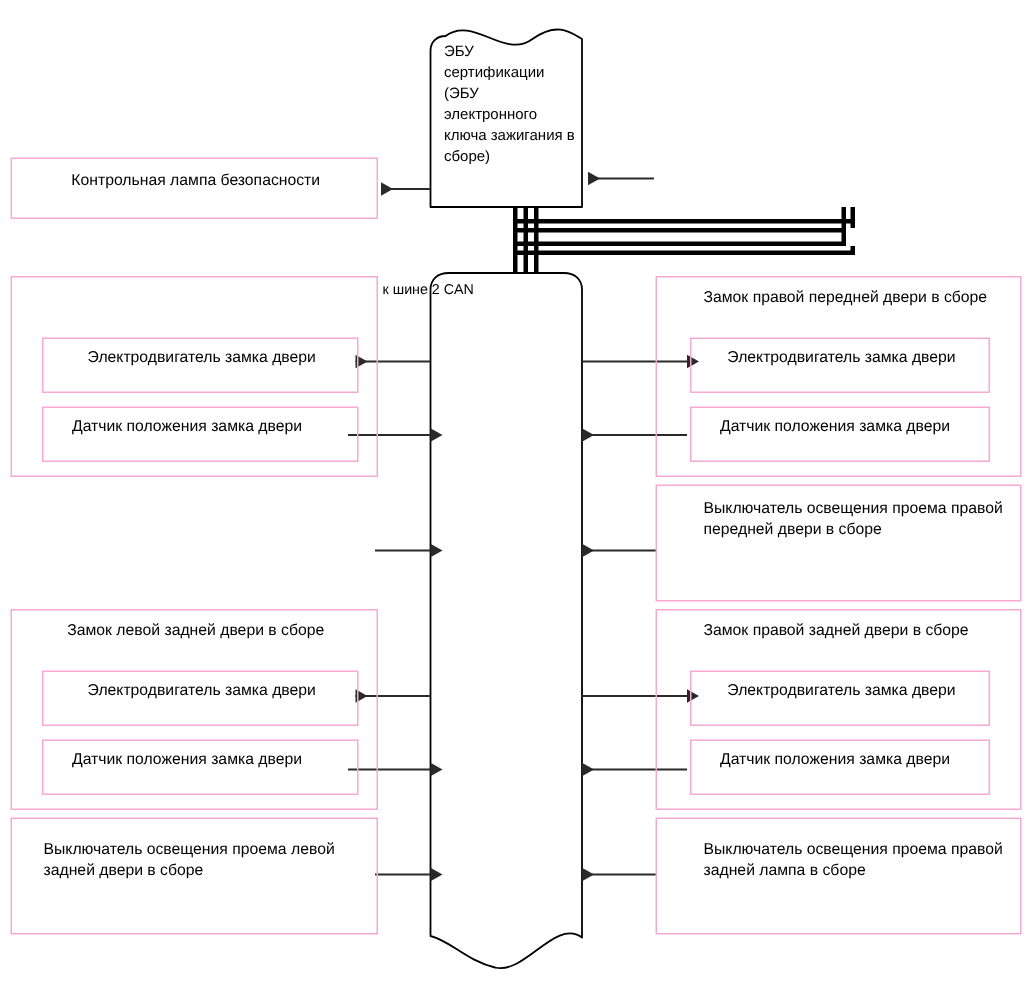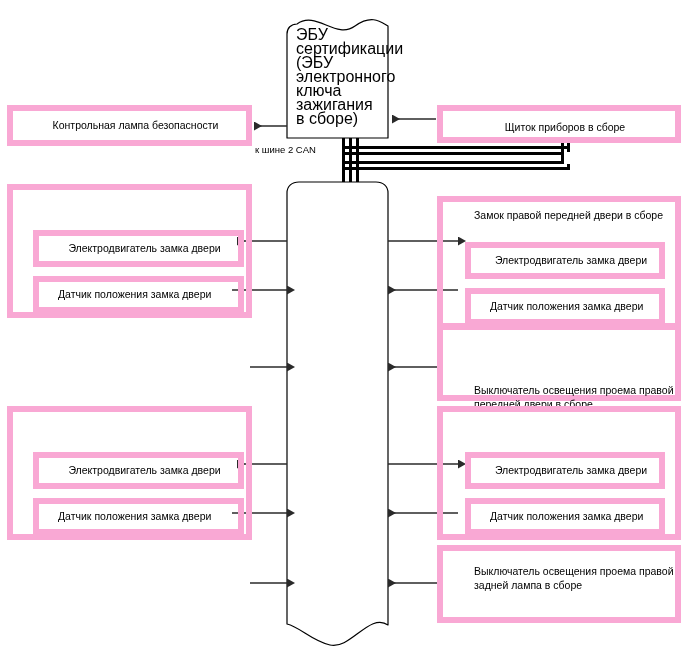--- a/index.html
+++ b/index.html
@@ -20,21 +20,21 @@
   #diagram-svg {
     position: absolute;
     left: 0;
     top: 0;
     width: 688px;
     height: 658px;
   }
   .node-box {
     position: absolute;
     box-sizing: border-box;
-    border: 6px solid #f9a8d4;
+    border: 1px solid #f9a8d4;
     background: transparent;
   }
   .node-label {
     position: absolute;
     box-sizing: border-box;
     font-size: 10.5px;
     line-height: 14px;
     color: #000000;
     white-space: pre-wrap;
   }
@@ -43,24 +43,25 @@
   }
   .lbl-left {
     text-align: left;
   }
   .bus-label {
     position: absolute;
     font-size: 9.5px;
     line-height: 12px;
     color: #000000;
     white-space: nowrap;
+    margin-top: 44px;
   }
   .ecu-text {
     position: absolute;
-    font-size: 16px;
+    font-size: 10px;
     line-height: 14px;
     color: #000000;
     white-space: pre-wrap;
     text-align: left;
   }
 </style>
 </head>
 <body>
 
 <div id="diagram-root">
@@ -137,65 +138,67 @@
   </svg>
 
   <div class="ecu-text" style="left:296px; top:28px; width:88px;">ЭБУ сертификации (ЭБУ электронного ключа зажигания в сборе)</div>
 
   <div class="bus-label" style="left:255px; top:144px;">к шине 2 CAN</div>
 
   <div class="node-box" style="left:7px; top:105px; width:245px; height:41px;">
     <div class="node-label lbl-center" style="left:0; top:7px; width:245px;">Контрольная лампа безопасности</div>
   </div>
 
-  <div class="node-box" style="left:437px; top:105px; width:244px; height:38px;">
-    <div class="node-label lbl-center" style="left:0; top:9px; width:244px;">Щиток приборов в сборе</div>
-  </div>
 
 
   <div class="node-box" style="left:7px; top:184px; width:245px; height:134px;">
     <div class="node-box" style="left:20px; top:40px; width:211px; height:37px;">
       <div class="node-label lbl-center" style="left:0; top:5px; width:211px;">Электродвигатель замка двери</div>
     </div>
     <div class="node-box" style="left:20px; top:86px; width:211px; height:37px;">
       <div class="node-label lbl-left" style="left:19px; top:5px; width:190px;">Датчик положения замка двери</div>
     </div>
   </div>
 
-  <div class="node-box" style="left:437px; top:184px; width:244px; height:134px;margin-top:12px;">
+  <div class="node-box" style="left:437px; top:184px; width:244px; height:134px;">
     <div class="node-label lbl-left" style="left:31px; top:6px; width:190px;">Замок правой передней двери в сборе</div>
     <div class="node-box" style="left:22px; top:40px; width:200px; height:37px;">
       <div class="node-label lbl-center" style="left:0; top:5px; width:200px;">Электродвигатель замка двери</div>
     </div>
     <div class="node-box" style="left:22px; top:86px; width:200px; height:37px;">
       <div class="node-label lbl-left" style="left:19px; top:5px; width:180px;">Датчик положения замка двери</div>
     </div>
   </div>
 
 
   <div class="node-box" style="left:437px; top:323px; width:244px; height:78px;">
-    <div class="node-label lbl-left" style="left:31px; top:8px; width:200px;margin-top:46px;">Выключатель освещения проема правой передней двери в сборе</div>
+    <div class="node-label lbl-left" style="left:31px; top:8px; width:200px;">Выключатель освещения проема правой передней двери в сборе</div>
   </div>
 
   <div class="node-box" style="left:7px; top:406px; width:245px; height:134px;">
+    <div class="node-label lbl-center" style="left:0px; top:6px; width:245px;">Замок левой задней двери в сборе</div>
     <div class="node-box" style="left:20px; top:40px; width:211px; height:37px;">
       <div class="node-label lbl-center" style="left:0; top:5px; width:211px;">Электродвигатель замка двери</div>
     </div>
     <div class="node-box" style="left:20px; top:86px; width:211px; height:37px;">
       <div class="node-label lbl-left" style="left:19px; top:5px; width:190px;">Датчик положения замка двери</div>
     </div>
   </div>
 
   <div class="node-box" style="left:437px; top:406px; width:244px; height:134px;">
+    <div class="node-label lbl-left" style="left:31px; top:6px; width:190px;">Замок правой задней двери в сборе</div>
     <div class="node-box" style="left:22px; top:40px; width:200px; height:37px;">
       <div class="node-label lbl-center" style="left:0; top:5px; width:200px;">Электродвигатель замка двери</div>
     </div>
     <div class="node-box" style="left:22px; top:86px; width:200px; height:37px;">
       <div class="node-label lbl-left" style="left:19px; top:5px; width:180px;">Датчик положения замка двери</div>
     </div>
   </div>
 
+  <div class="node-box" style="left:7px; top:545px; width:245px; height:78px;">
+    <div class="node-label lbl-left" style="left:21px; top:13px; width:210px;">Выключатель освещения проема левой задней двери в сборе</div>
+  </div>
 
   <div class="node-box" style="left:437px; top:545px; width:244px; height:78px;">
     <div class="node-label lbl-left" style="left:31px; top:13px; width:200px;">Выключатель освещения проема правой задней лампа в сборе</div>
   </div>
 
 </div>
 
 </body></html>

